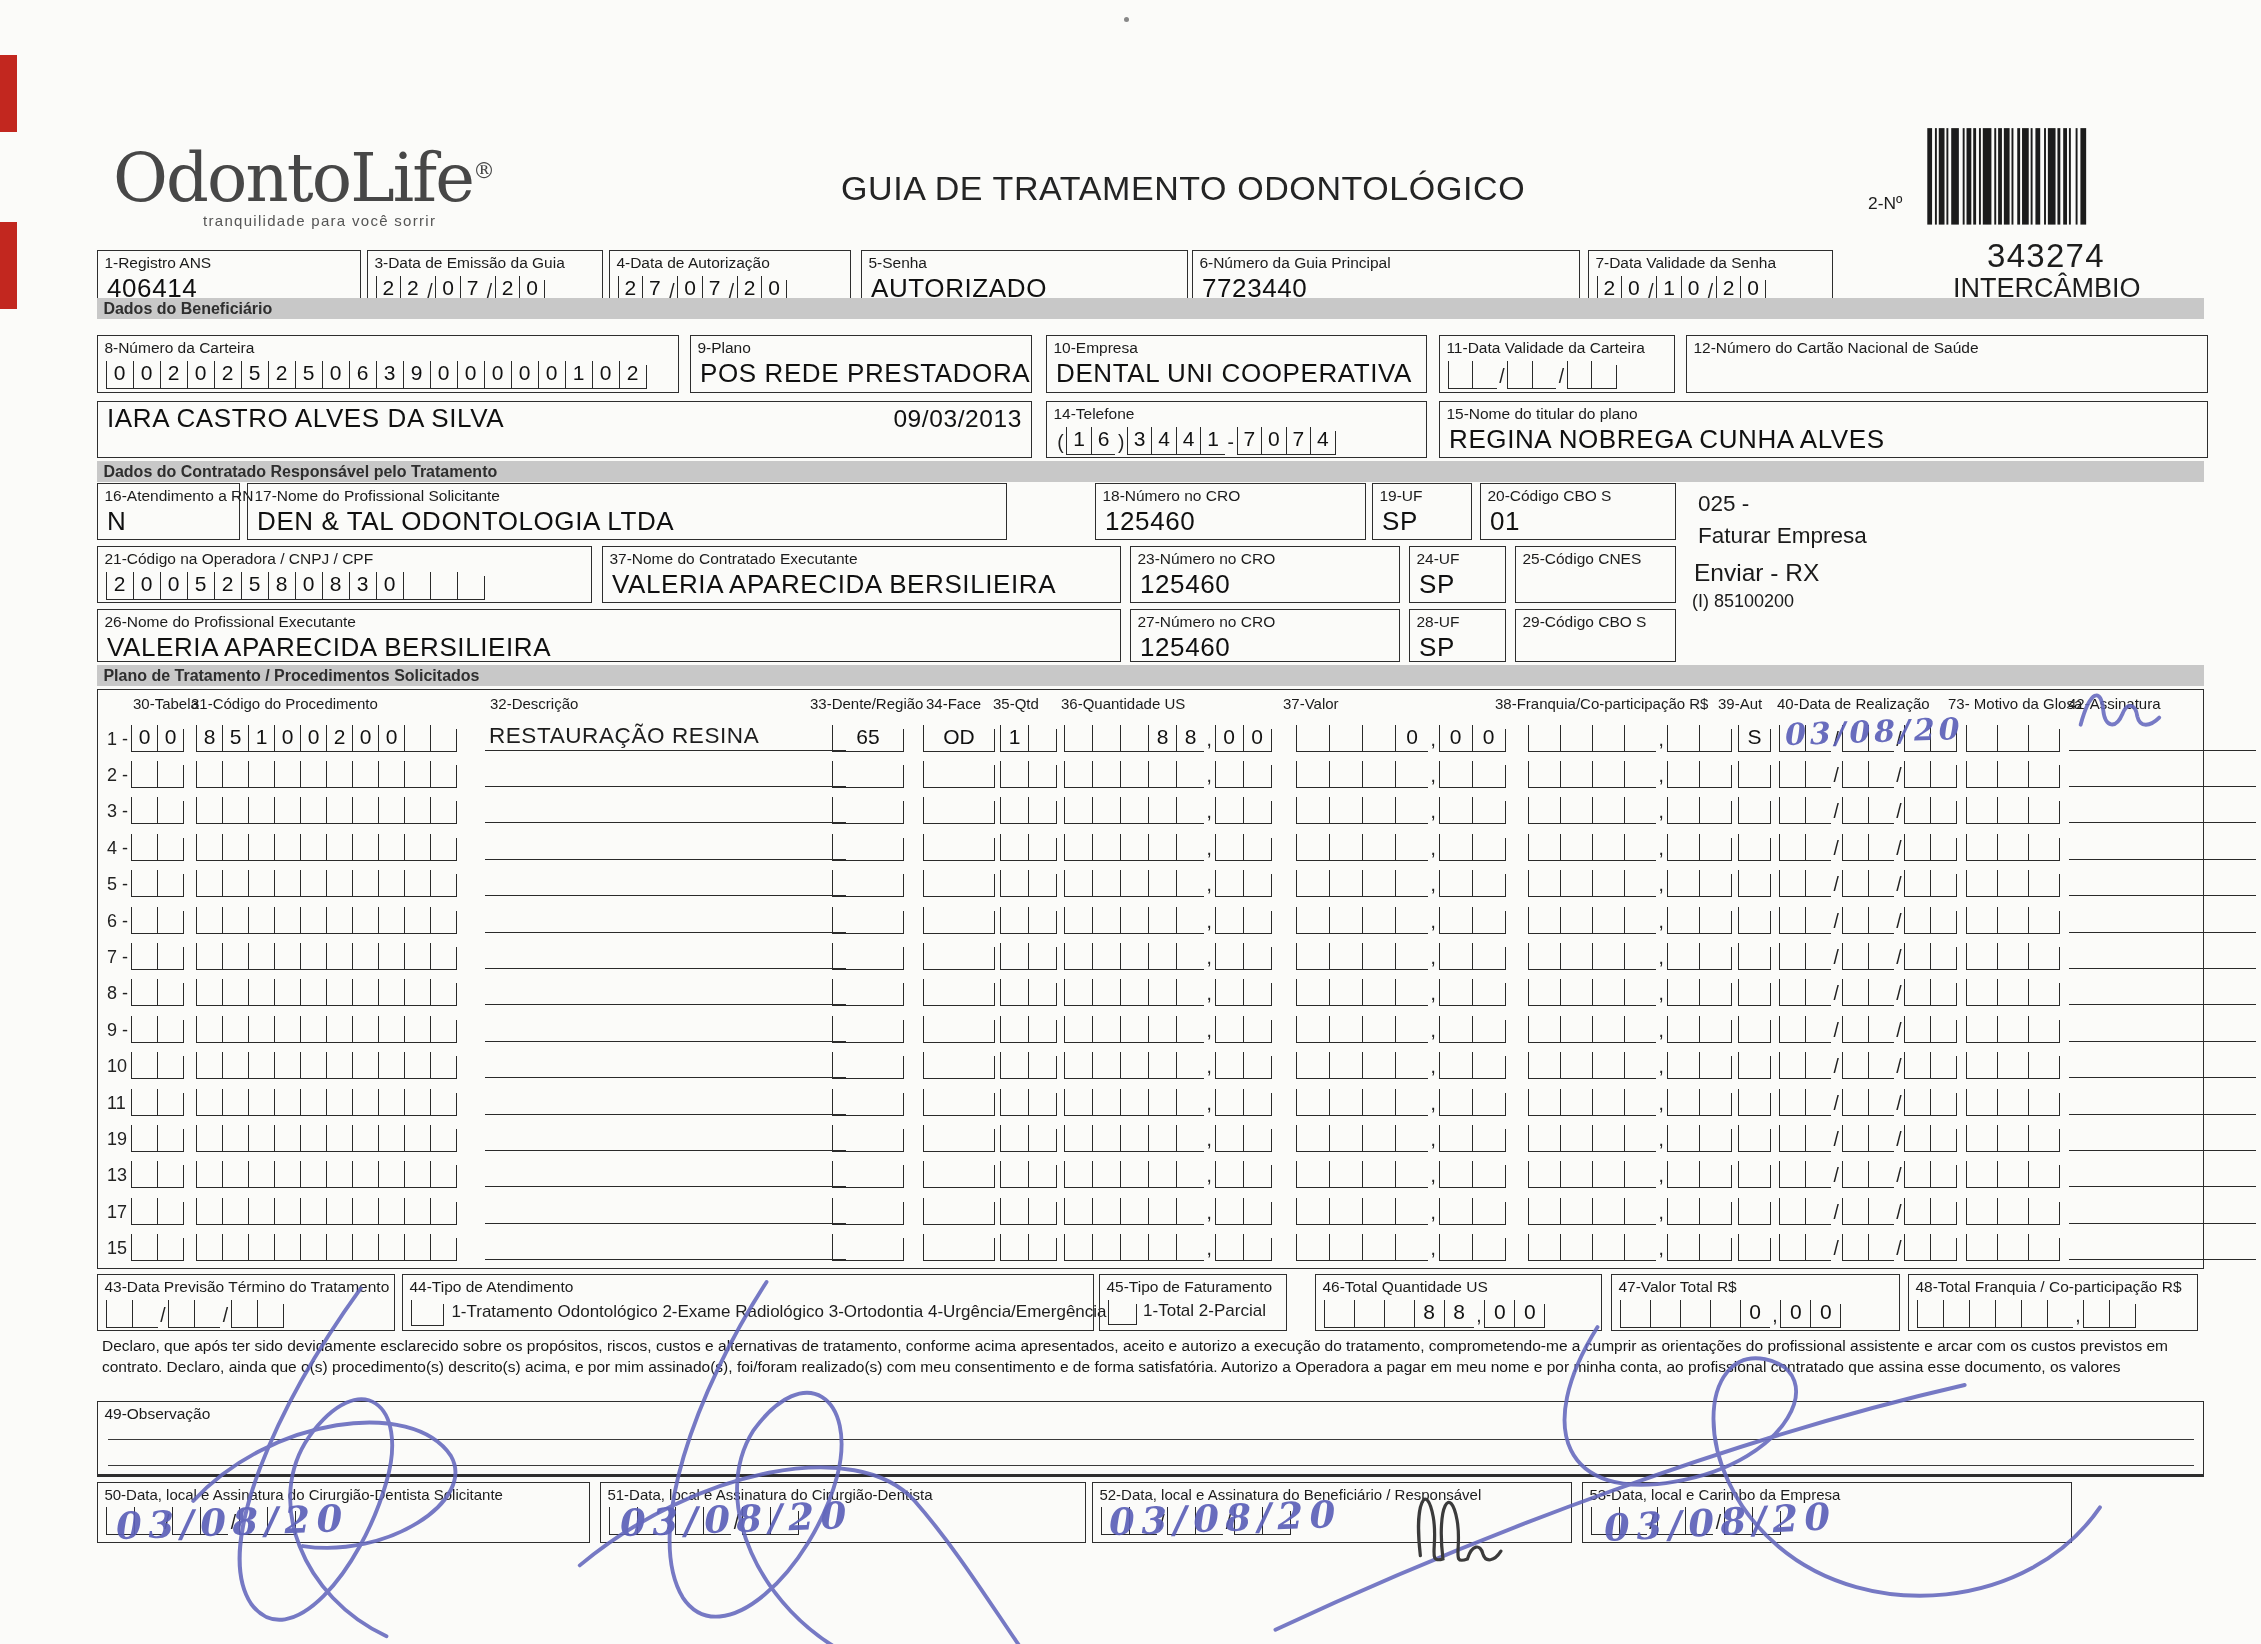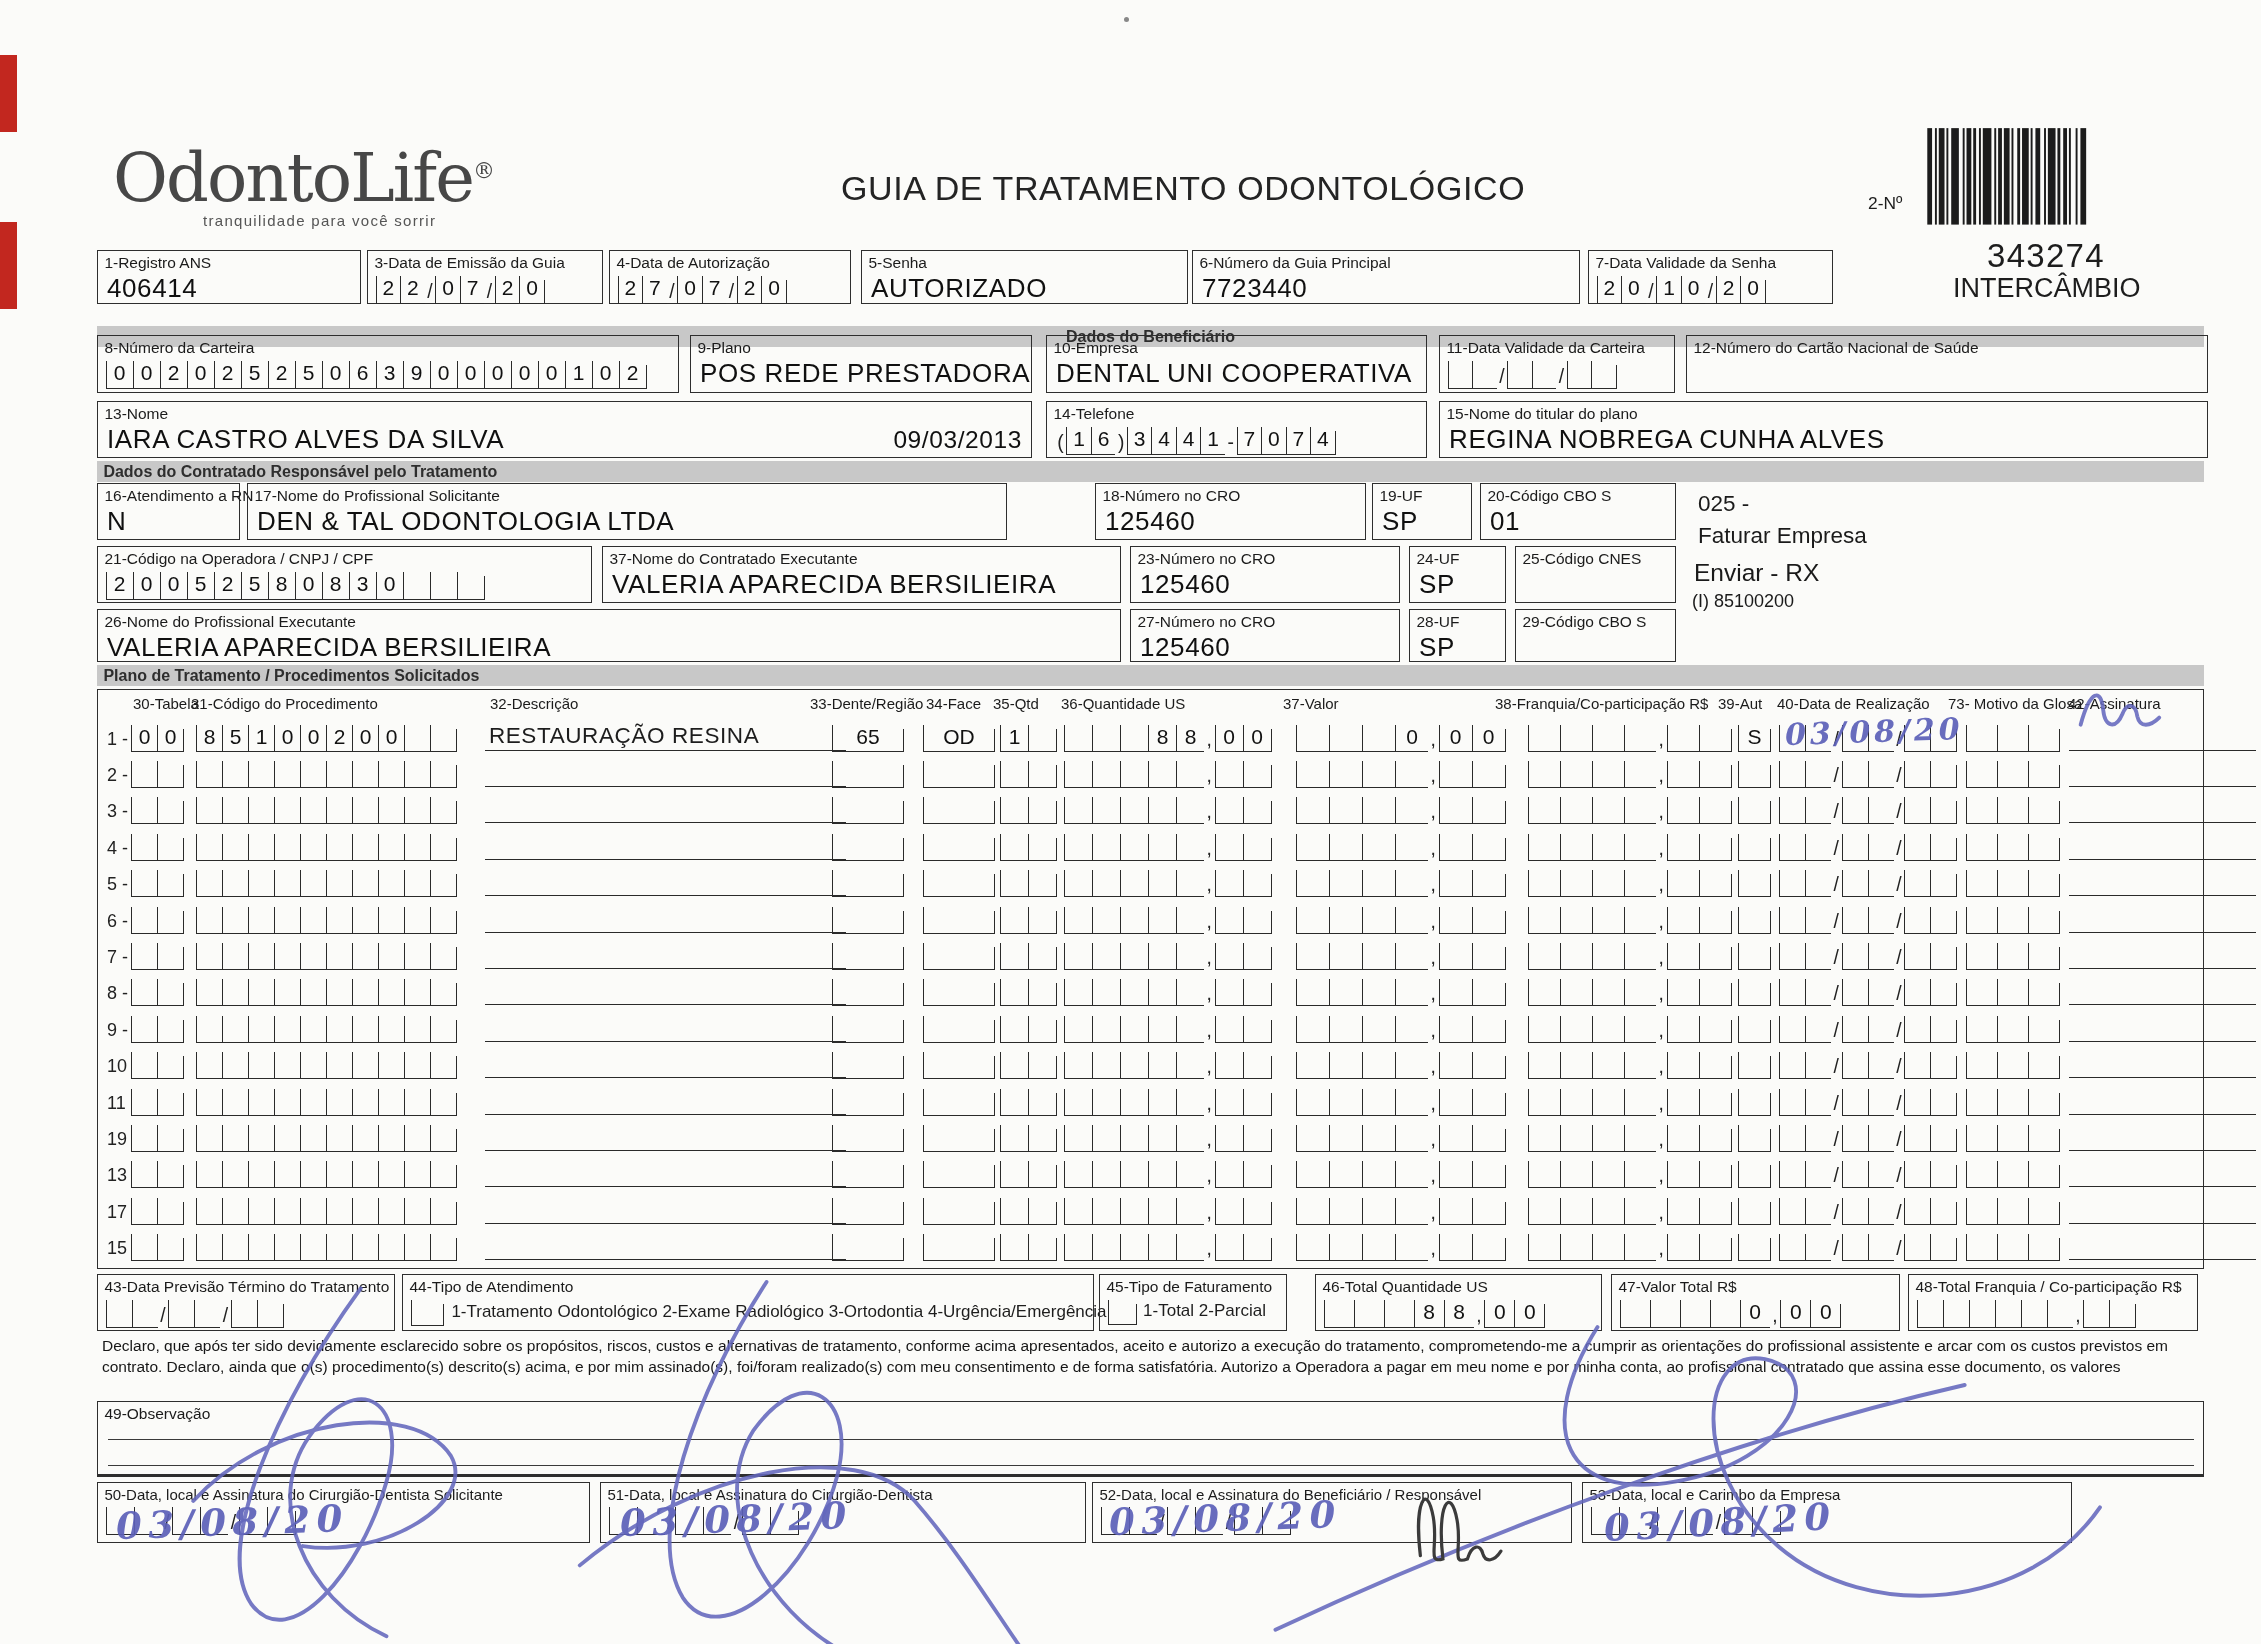--- a/index.html
+++ b/index.html
@@ -124,21 +124,21 @@
       <span class="sep">/</span>
       <span class="cc" style="width: 24.5px; height: 28px; line-height: 24.5px;">1</span>
       <span class="cc" style="width: 24.5px; height: 28px; line-height: 24.5px;">0</span>
       <span class="sep">/</span>
       <span class="cc" style="width: 24.5px; height: 28px; line-height: 24.5px;">2</span>
       <span class="cc" style="width: 24.5px; height: 28px; line-height: 24.5px;">0</span>
       <span class="cc end" style="height: 24.5px;"></span>
     </span>
 </div>
 
-<div class="bar" style="top:326px;text-align:center;">Dados do Beneficiário</div>
+<div class="bar" style="top:298px;">Dados do Beneficiário</div>
 
 <div class="box" style="left:97px;top:335px;width:582px;height:58px;">
   <span class="lbl">8-Número da Carteira</span>
   <span class="comb">
       <span class="cc" style="width: 27px; height: 28px; line-height: 24.5px;">0</span>
       <span class="cc" style="width: 27px; height: 28px; line-height: 24.5px;">0</span>
       <span class="cc" style="width: 27px; height: 28px; line-height: 24.5px;">2</span>
       <span class="cc" style="width: 27px; height: 28px; line-height: 24.5px;">0</span>
       <span class="cc" style="width: 27px; height: 28px; line-height: 24.5px;">2</span>
       <span class="cc" style="width: 27px; height: 28px; line-height: 24.5px;">5</span>
@@ -180,21 +180,20 @@
       <span class="cc" style="width: 24.5px; height: 28px; line-height: 24.5px;"></span>
       <span class="cc end" style="height: 24.5px;"></span>
     </span>
 </div>
 <div class="box" style="left:1686px;top:335px;width:522px;height:58px;">
   <span class="lbl">12-Número do Cartão Nacional de Saúde</span>
   <span class="val"></span>
 </div>
 
 <div class="box" style="left:97px;top:401px;width:935px;height:57px;">
-  <span class="lbl">13-Nome</span>
   <span style="display:flex;justify-content:space-between;align-items:baseline;">
     <span class="val">IARA CASTRO ALVES DA SILVA</span>
     <span class="val" style="font-size:24.5px;">09/03/2013</span>
   </span>
 </div>
 <div class="box" style="left:1046px;top:401px;width:381px;height:57px;">
   <span class="lbl">14-Telefone</span>
   <span class="comb">
       <span class="sep">(</span>
       <span class="cc" style="width: 24.5px; height: 28px; line-height: 24.5px;">1</span>

